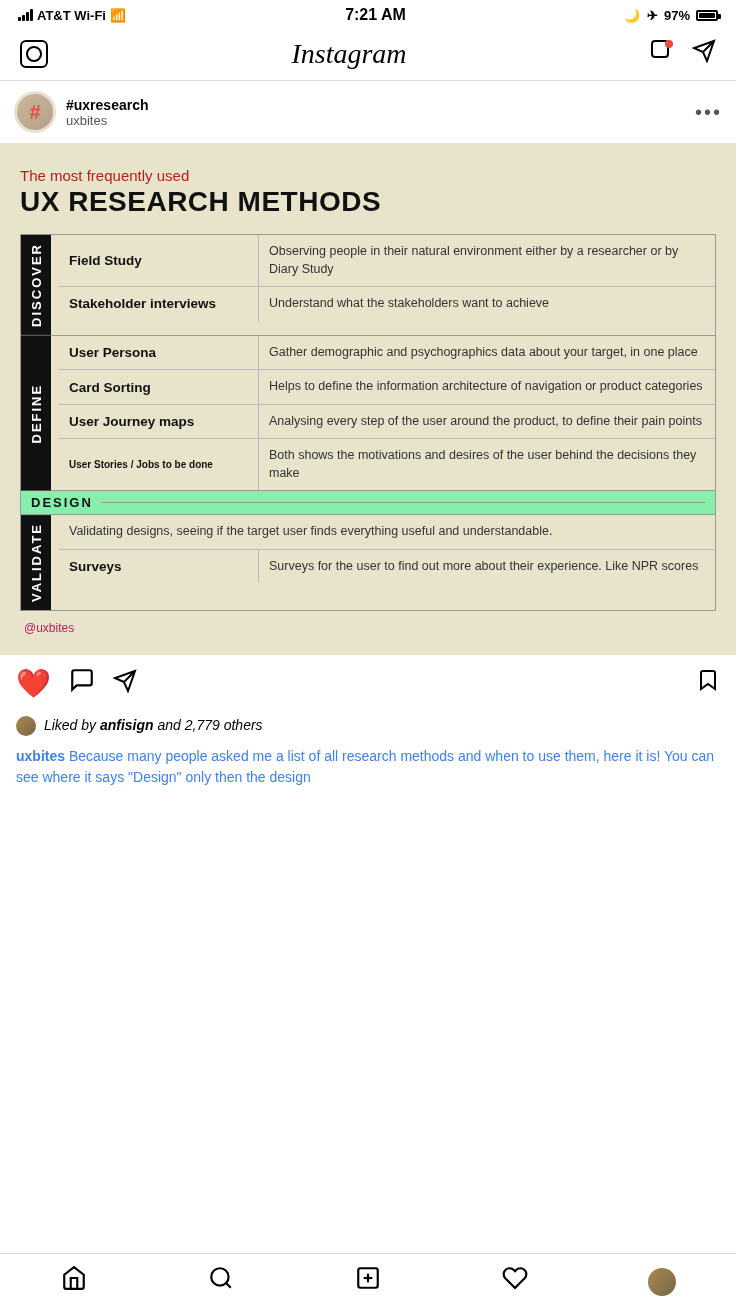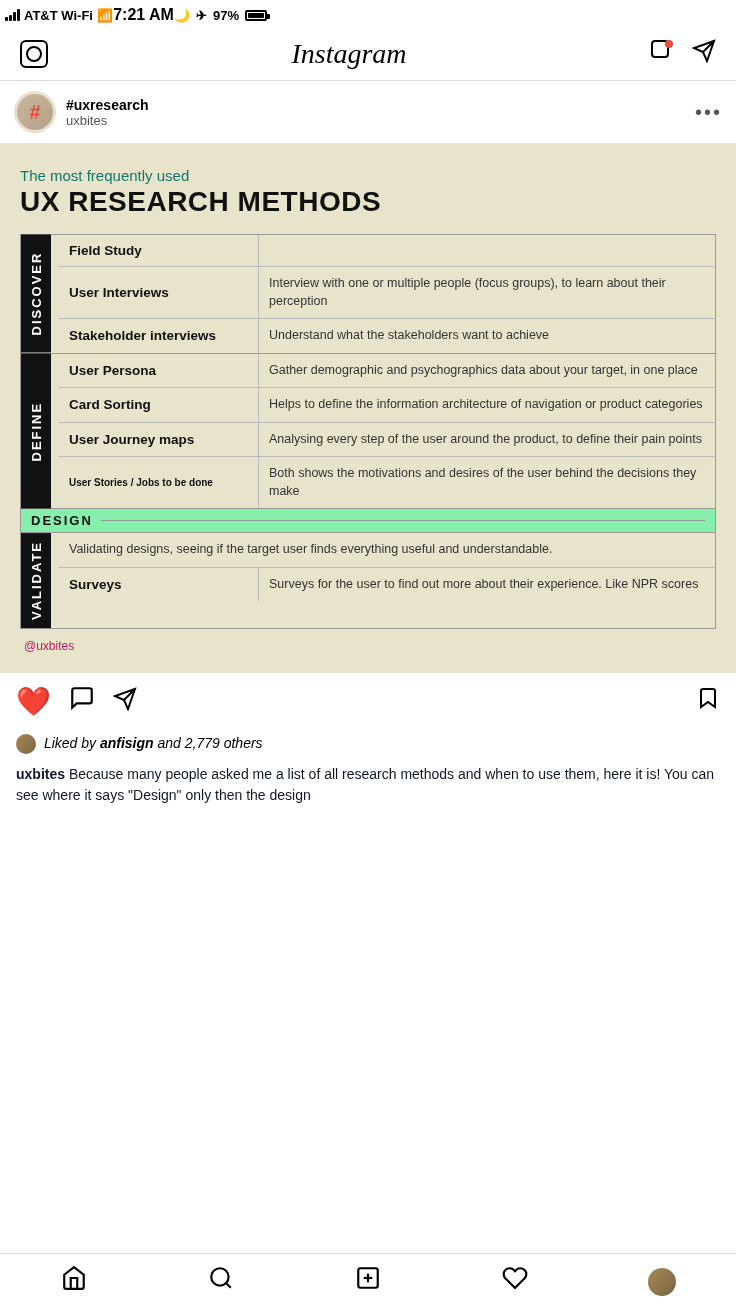--- a/index.html
+++ b/index.html
@@ -7,23 +7,23 @@
     body {
       width: 736px;
       background: #ffffff;
       font-family: -apple-system, 'Helvetica Neue', Arial, sans-serif;
       overflow-x: hidden;
     }
 
     
     .status-bar {
       display: flex;
-      justify-content: flex-start;
-      align-items: center;
-      padding: 6px 5px 4px;
+      justify-content: space-between;
+      align-items: center;
+      padding: 6px 18px 4px;
       background: #fff;
       font-size: 13px;
       font-weight: 600;
     }
     .status-left { display: flex; align-items: center; gap: 4px; font-size: 13px; }
     .status-center { font-size: 16px; font-weight: 600; }
     .status-right { display: flex; align-items: center; gap: 6px; font-size: 13px; }
     .battery-icon {
       display: inline-block; width: 22px; height: 11px;
       border: 2px solid #000; border-radius: 2px; position: relative;
@@ -91,21 +91,21 @@
     .profile-handle { font-size: 13px; color: #555; }
     .profile-more { font-size: 20px; color: #555; letter-spacing: 2px; }
 
     
     .post-image {
       width: 736px;
       background: #e8e4cc;
       padding: 24px 20px 20px;
     }
     .infographic-title-small {
-      font-size: 15px; color: #0f766e; margin-bottom: 2px;
+      font-size: 15px; color: #b91c1c; margin-bottom: 2px;
     }
     .infographic-title-large {
       font-size: 28px; font-weight: 900; color: #111;
       margin-bottom: 16px; letter-spacing: 0.5px;
     }
 
     
     .research-table {
       display: flex;
       width: 100%;
@@ -186,21 +186,21 @@
       font-size: 14px;
       font-style: italic;
     }
     .likes-avatars { display: inline; }
 
     
     .caption-row {
       padding: 4px 16px 10px;
       font-size: 14px;
       line-height: 1.5;
-      color: #0f172a;
+      color: #3b82f6;
     }
     .caption-username { font-weight: 700; }
 
     
     .bottom-nav {
       position: fixed;
       bottom: 0;
       width: 736px;
       height: 56px;
       background: #fff;
@@ -291,24 +291,21 @@
 
   <div class="research-table">
 
     <div style="display:flex; flex-direction:column; width:100%;">
 
       <div style="display:flex; border-bottom:1px solid #999;">
         <div class="vertical-label">Discover</div>
         <div class="right-content">
           <div class="row-item">
             <div class="row-name">Field Study</div>
-          </div>
-          <div class="row-item">
-            <div class="row-name">User Interviews</div>
-            <div class="row-desc">Interview with one or multiple people (focus groups), to learn about their perception</div>
+            <div class="row-desc">Observing people in their natural environment either by a researcher or by Diary Study</div>
           </div>
           <div class="row-item" style="border-bottom:none;">
             <div class="row-name">Stakeholder interviews</div>
             <div class="row-desc">Understand what the stakeholders want to achieve</div>
           </div>
         </div>
       </div>
 
       <div style="display:flex; border-bottom:1px solid #999;">
         <div class="vertical-label">Define</div>

